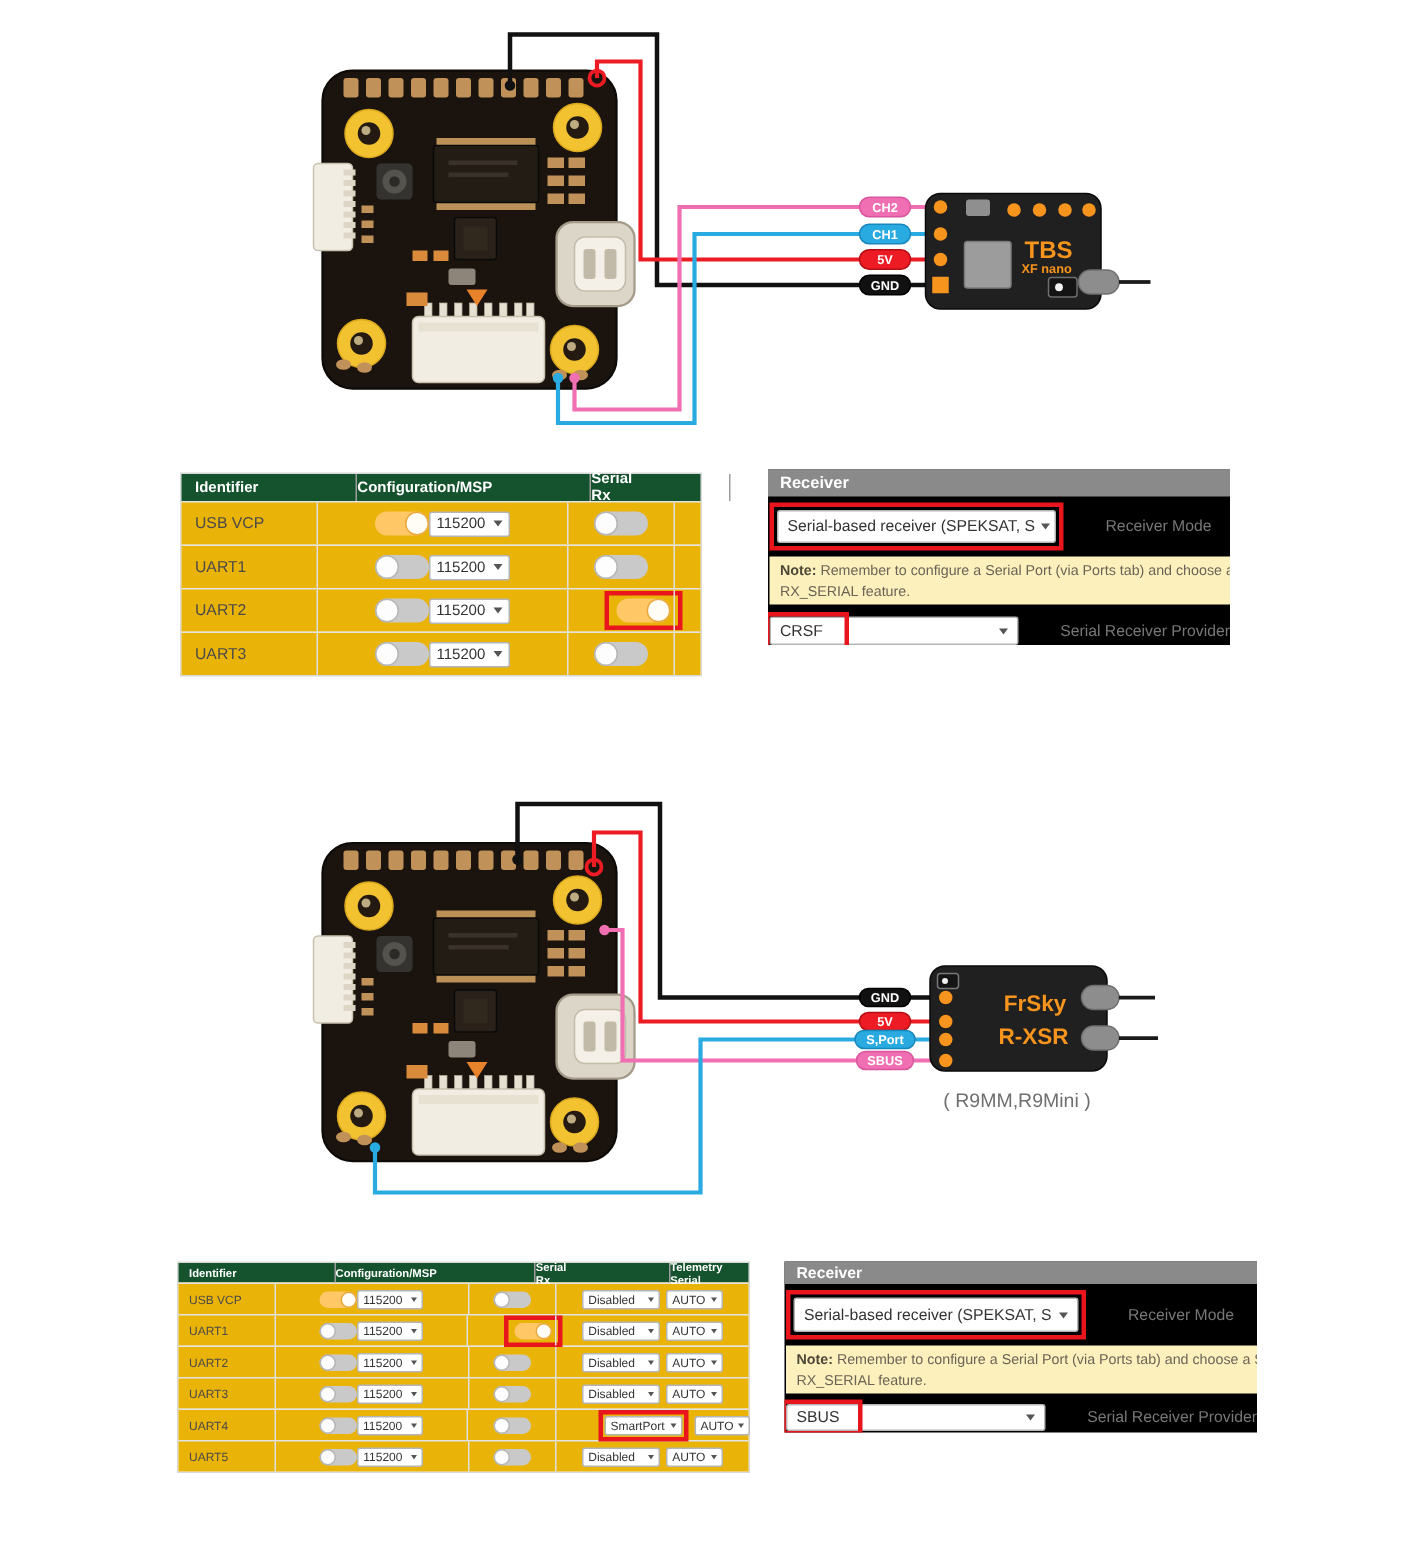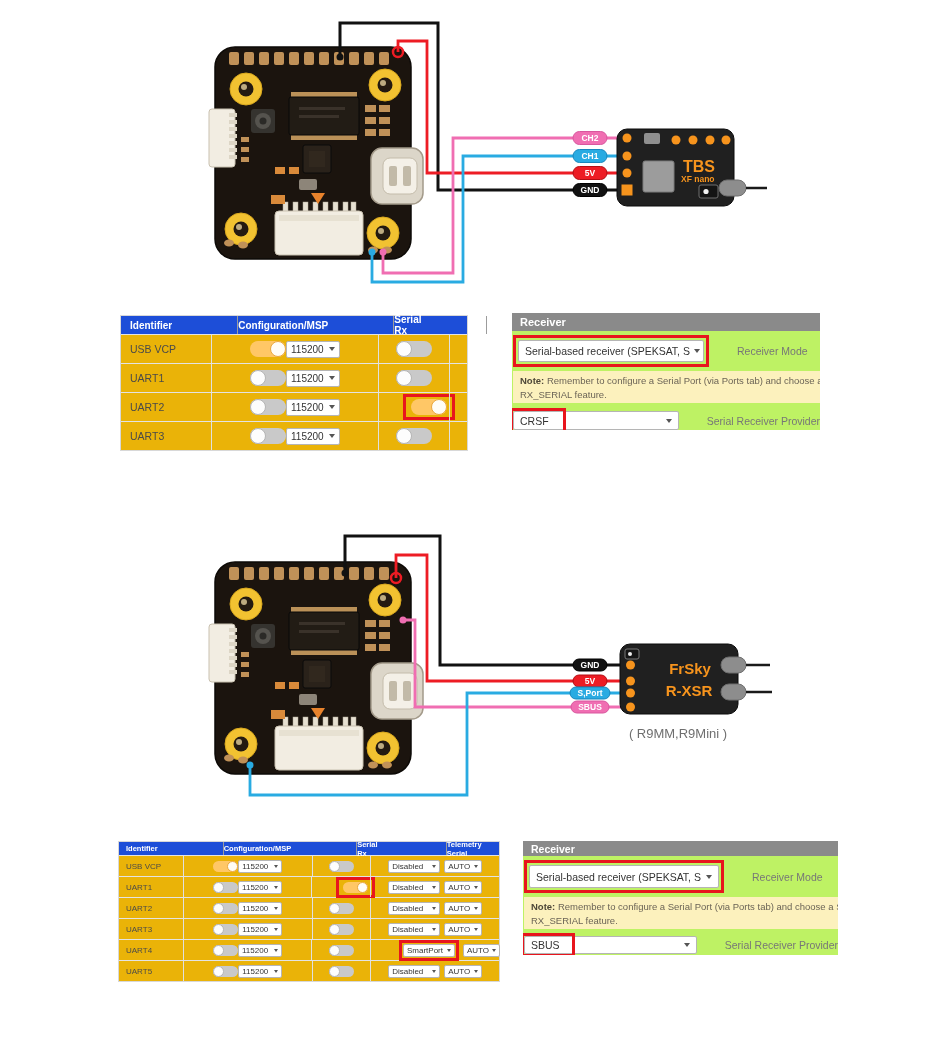--- a/index.html
+++ b/index.html
@@ -2,21 +2,21 @@
 <html><head>
 <meta charset="utf-8">
 <style>
   html,body{margin:0;padding:0;background:#fff;}
   body{font-family:"Liberation Sans",sans-serif;}
   #stage{position:relative;width:940px;height:1040px;background:#fff;overflow:hidden;}
   #wiresvg{position:absolute;left:0;top:0;}
 
   
   .ports{position:absolute;border:1px solid #d8d8d8;background:#fff;color:#4a4a4a;}
-  .ports .hd{display:flex;background:#1d4ed8;color:#fff;font-weight:bold;align-items:center;gap:25px;}
+  .ports .hd{display:flex;background:#14532d;color:#fff;font-weight:bold;align-items:center;gap:25px;}
   .ports .row{display:flex;align-items:center;background:#eab308;border-top:1px solid #e3e3e3;}
   .cell{height:100%;display:flex;align-items:center;}
   .cell.c{justify-content:center;}
   .bl{border-left:1px solid #e0e0e0;}
   .hd .bl{border-left:1px solid #9c9c9c;margin-left:40px;}
 
   .sel{background:#fff;border:1px solid #b5b5b5;border-radius:2px;display:inline-flex;
        align-items:center;justify-content:space-between;color:#333;box-sizing:border-box;
        padding:0 4px;gap:4px;white-space:nowrap;}
   .caret{width:0;height:0;border-left:3.5px solid transparent;border-right:3.5px solid transparent;
@@ -53,21 +53,21 @@
   #ports-bottom .w-tel{width:128px;gap:4px;}
   #ports-bottom .sel{height:13px;font-size:8px;padding:0 3px;gap:3px;}
   #ports-bottom .sel .caret{border-left-width:2.5px;border-right-width:2.5px;border-top-width:3px;}
   #ports-bottom .sel-baud{width:44px;}
   #ports-bottom .sel-tel{width:52px;}
   #ports-bottom .sel-auto{width:38px;}
   #ports-bottom .hl{padding:2px 4px;}
   #ports-bottom .hl.hl-sel{padding:1px;}
 
   
-  .rxp{position:absolute;background:#bef264;overflow:hidden;}
+  .rxp{position:absolute;background:#000000;overflow:hidden;}
   .rxp .bar{background:#8a8a8a;color:#fff;font-weight:bold;display:flex;align-items:center;
             padding-left:8px;}
   .rxrow{display:flex;align-items:center;margin-left:1px;}
   .modewrap{border:3px solid #e8151d;padding:2px;display:inline-block;flex:none;}
   .rxsel{position:relative;}
   .rxlabel{color:#777;margin-left:13px;white-space:nowrap;padding-left:15px;}
   .note{background:#fcf1bd;color:#6b6456;padding:3px 7px;line-height:1.45;
         white-space:nowrap;overflow:hidden;margin-left:1px;}
   .note b{color:#4d4738;}
   .hlbox{position:absolute;left:-4px;top:-4px;bottom:-4px;border:3px solid #e8151d;

